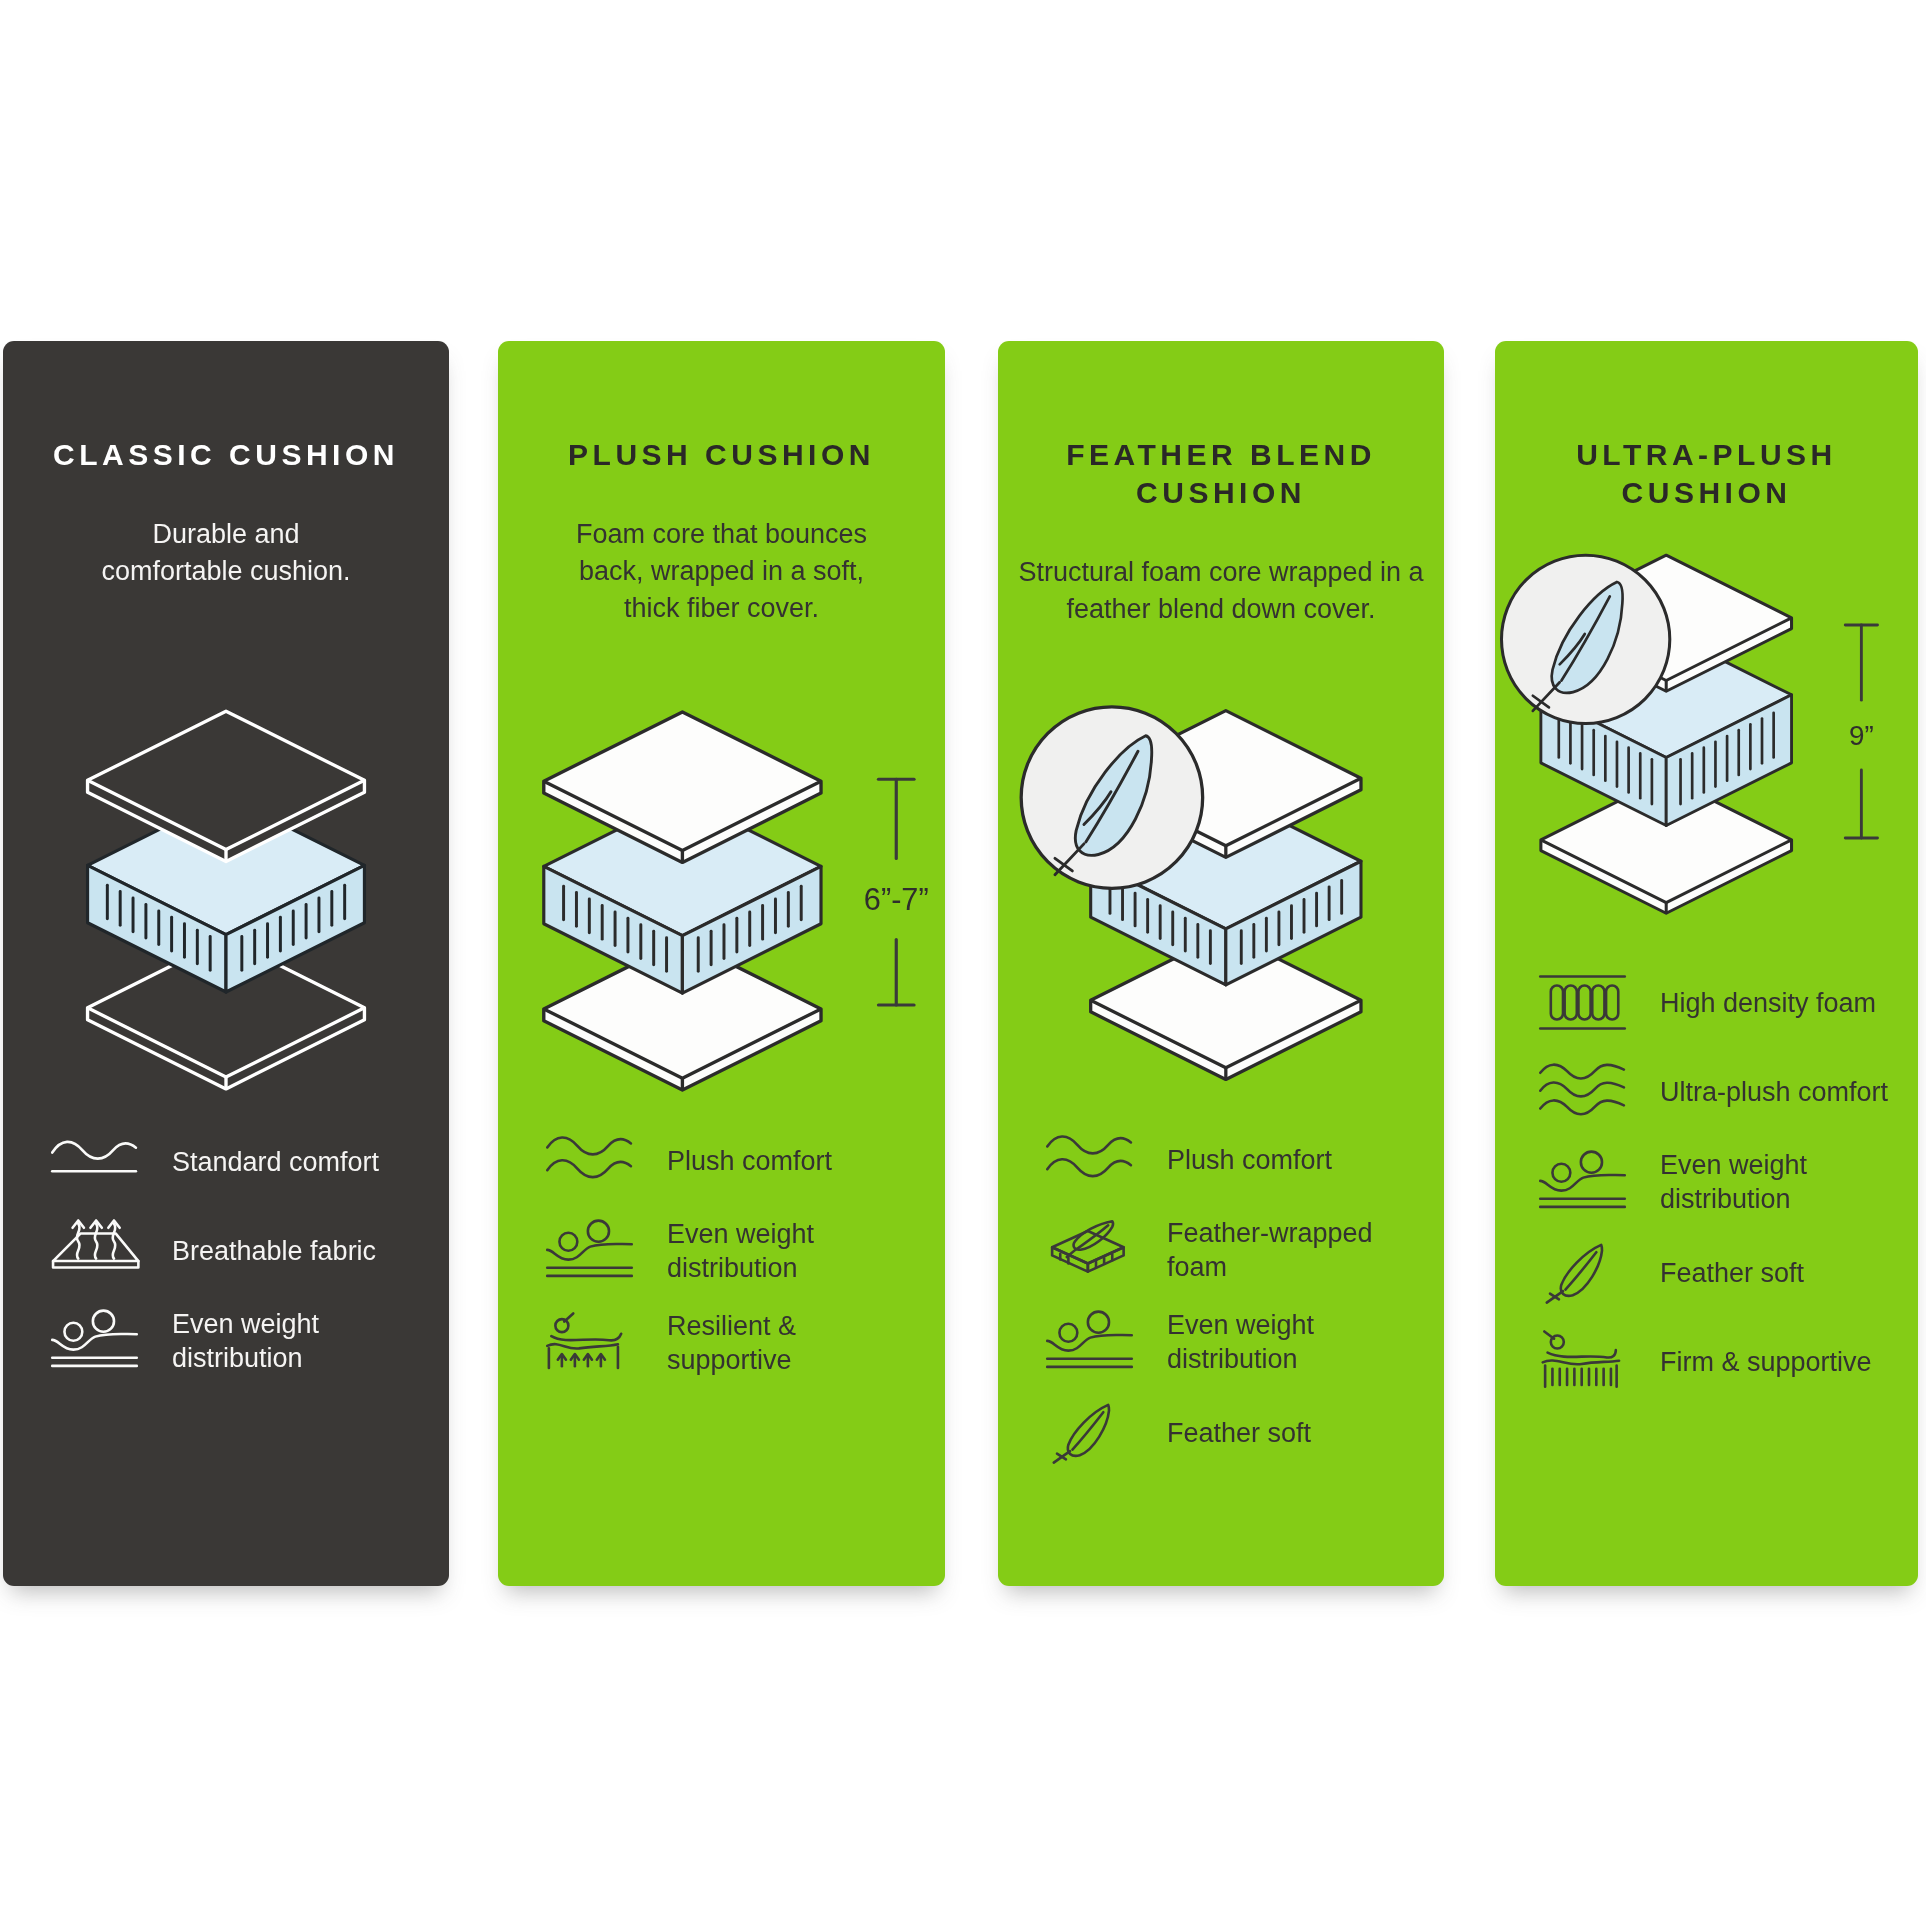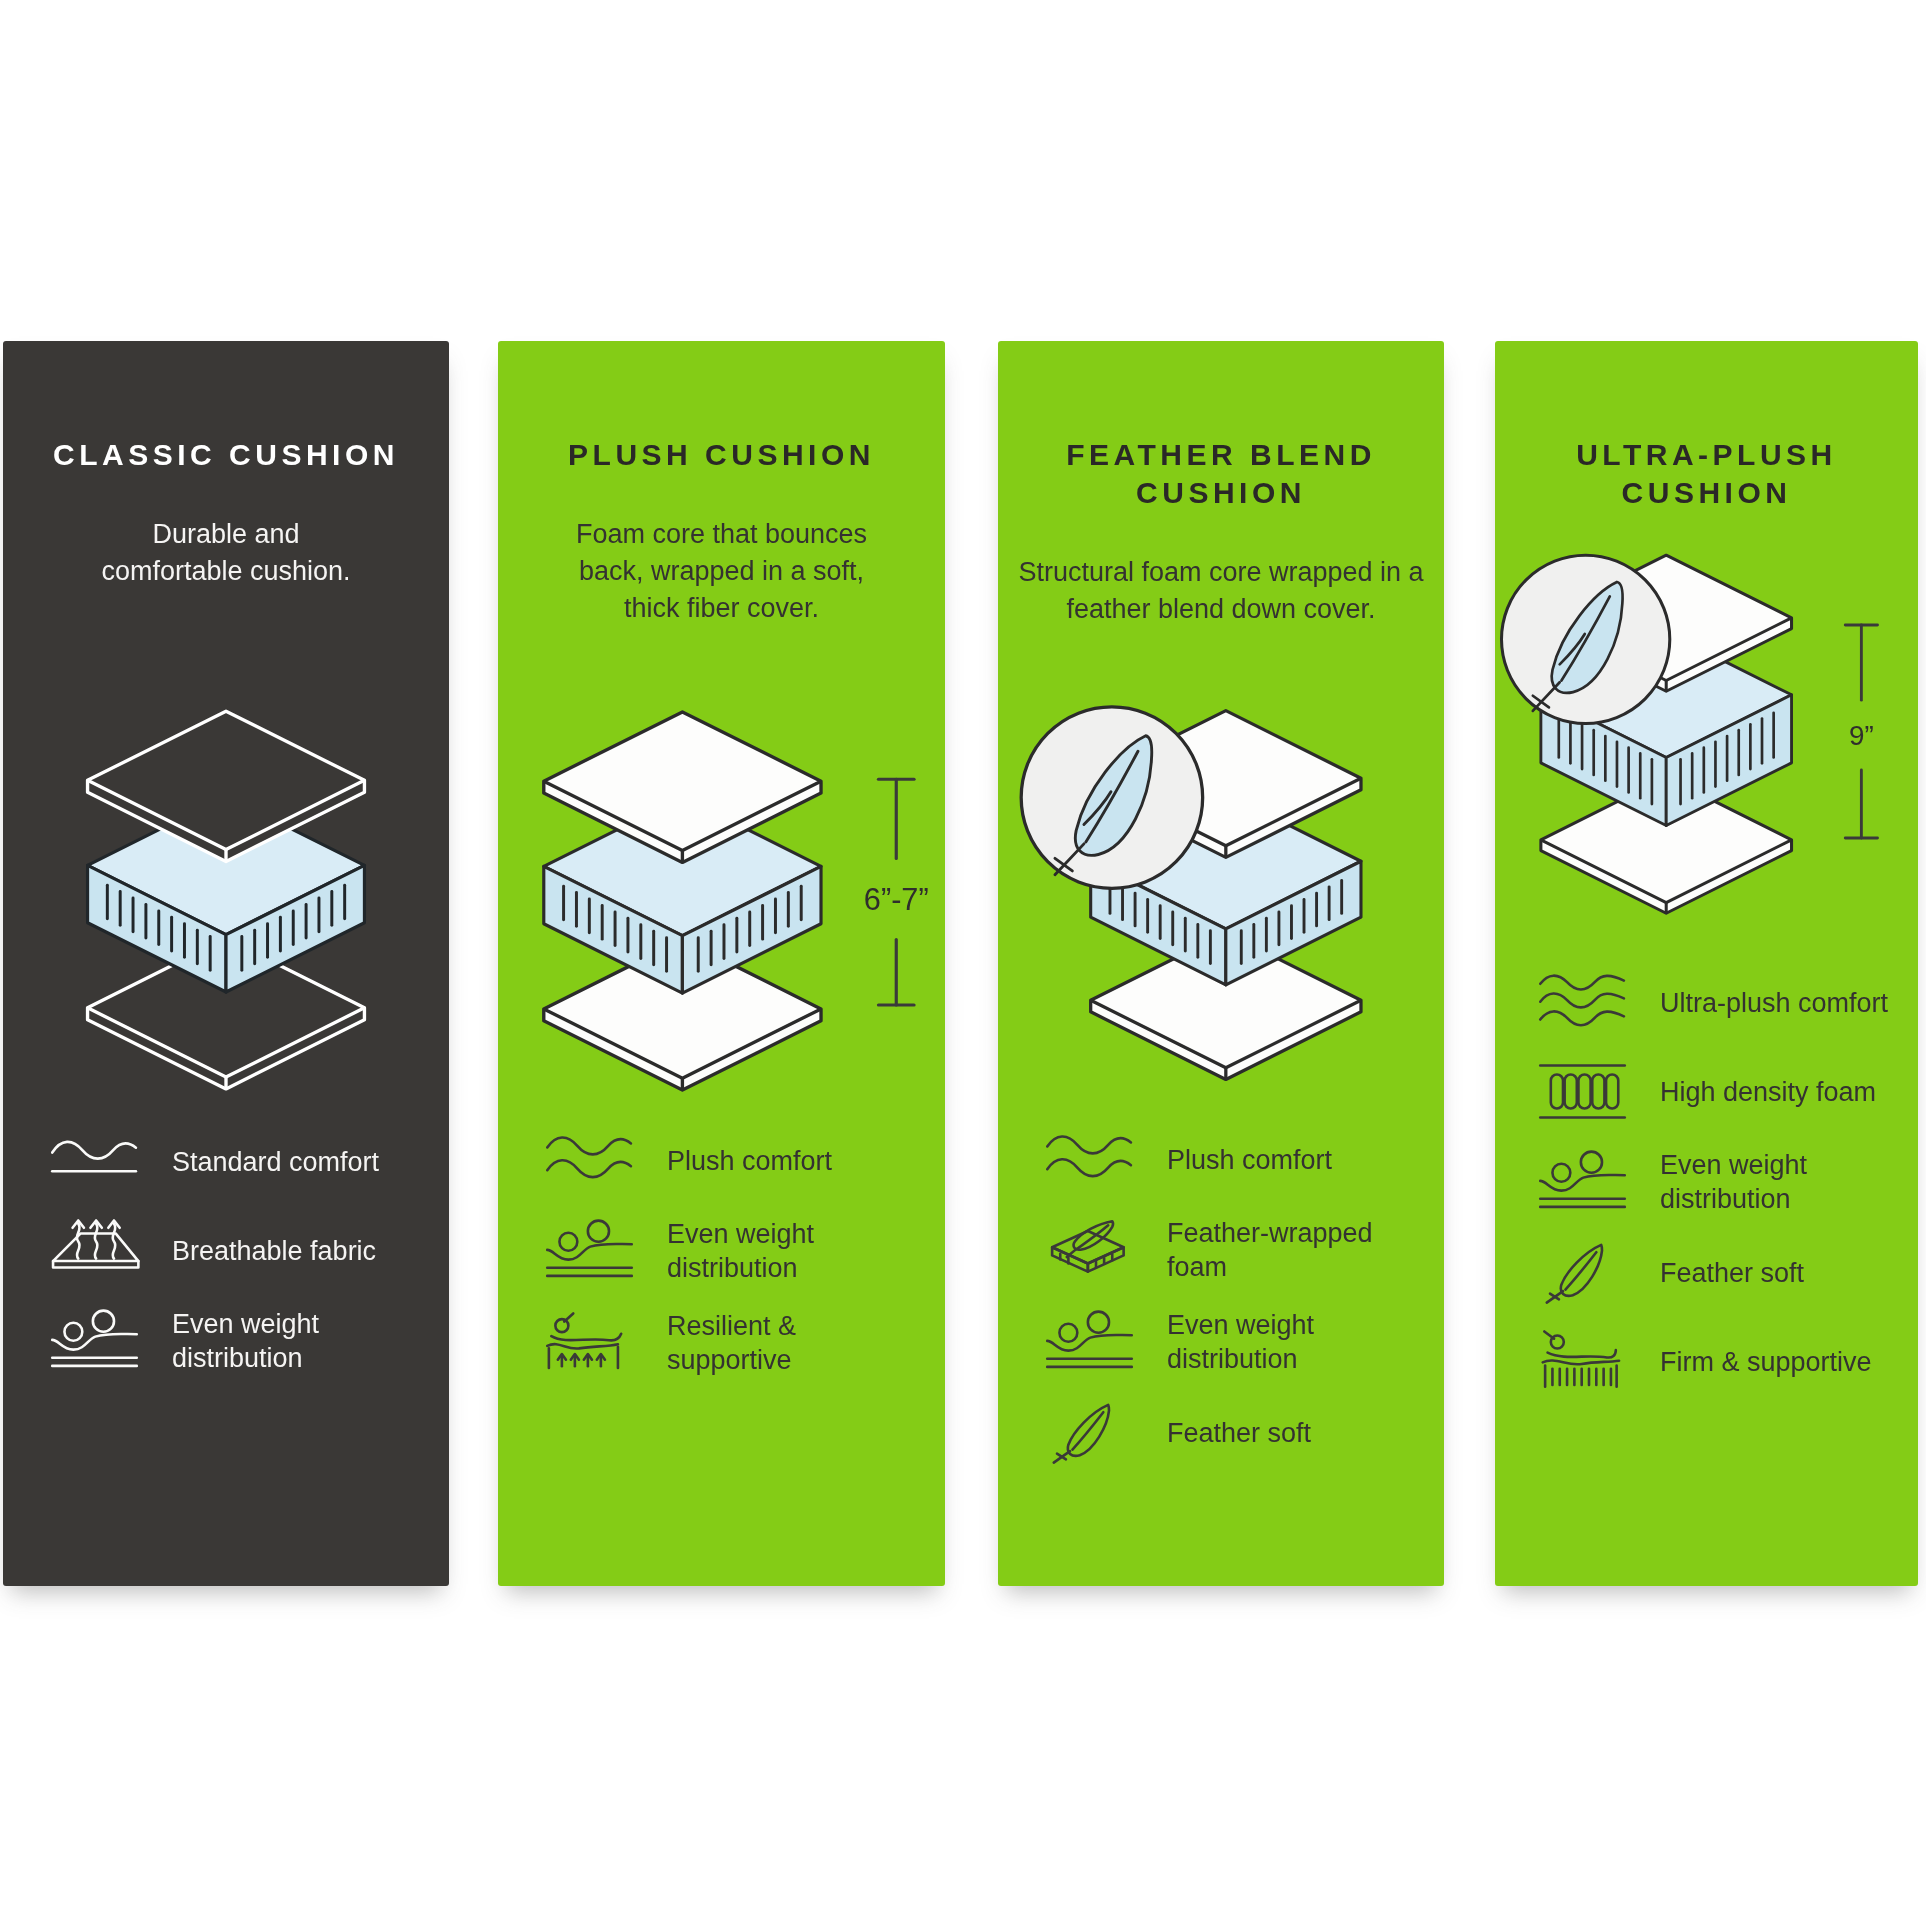--- a/index.html
+++ b/index.html
@@ -2,21 +2,21 @@
 <html><head>
 <meta charset="utf-8">
 <style>
   html,body{margin:0;padding:0;}
   body{
     width:1927px;height:1927px;background:#ffffff;position:relative;
     font-family:"Liberation Sans","DejaVu Sans",sans-serif;
     -webkit-font-smoothing:antialiased;
   }
   .panel{
-    position:absolute;top:341px;height:1245px;border-radius:3px;
+    position:absolute;top:341px;height:1245px;border-radius:11px;
     box-shadow:0 14px 22px -8px rgba(70,70,70,0.35);
     overflow:hidden;text-align:center;
   }
   .panel.dark{background:#3a3836;color:#ffffff;}
   .panel.light{background:#84cc16;color:#343231;}
   .p1{left:3px;width:446px;}
   .p2{left:498px;width:447px;}
   .p3{left:998px;width:446px;}
   .p4{left:1495px;width:423px;}
 
@@ -415,40 +415,40 @@
         <path d="M408,248 L408,324"></path>
           <path d="M390,324 L426,324"></path>
       </g>
       <text class="measure-text" x="408" y="220" text-anchor="middle" font-size="31" fill="#2f2e2d">9”</text>
     </svg>
   </div>
   <div class="features">
     <div class="frow">
       <span class="f-icon">
           <svg viewBox="0 0 120 80">
-            <path d="M8,17 C18,4 30,4 41,15 C52,27 64,27 75,15 C84,5 94,5 111,13"></path>
-            <path d="M8,39 C18,26 30,26 41,37 C52,49 64,49 75,37 C84,27 94,27 111,35"></path>
-            <path d="M8,61 C18,48 30,48 41,59 C52,71 64,71 75,59 C84,49 94,49 111,57"></path>
-          </svg>
-        </span>
-      <span class="f-label">Ultra-plush comfort</span>
-    </div>
-    <div class="frow">
-      <span class="f-icon">
-          <svg viewBox="0 0 120 80">
             <path d="M8,8 L112,8"></path>
             <path d="M8,72 L112,72"></path>
             <rect x="21" y="19" width="15" height="42" rx="7.5"></rect>
             <rect x="38" y="19" width="15" height="42" rx="7.5"></rect>
             <rect x="55" y="19" width="15" height="42" rx="7.5"></rect>
             <rect x="72" y="19" width="15" height="42" rx="7.5"></rect>
             <rect x="89" y="19" width="15" height="42" rx="7.5"></rect>
           </svg>
         </span>
       <span class="f-label">High density foam</span>
+    </div>
+    <div class="frow">
+      <span class="f-icon">
+          <svg viewBox="0 0 120 80">
+            <path d="M8,17 C18,4 30,4 41,15 C52,27 64,27 75,15 C84,5 94,5 111,13"></path>
+            <path d="M8,39 C18,26 30,26 41,37 C52,49 64,49 75,37 C84,27 94,27 111,35"></path>
+            <path d="M8,61 C18,48 30,48 41,59 C52,71 64,71 75,59 C84,49 94,49 111,57"></path>
+          </svg>
+        </span>
+      <span class="f-label">Ultra-plush comfort</span>
     </div>
     <div class="frow">
       <span class="f-icon">
           <svg viewBox="0 0 120 80">
             <circle cx="34" cy="28" r="11"></circle>
             <circle cx="71" cy="15" r="13"></circle>
             <path d="M8,38 C16,38 20,50 34,50 C48,50 52,37 61,34 C77,29 95,31 112,31"></path>
             <path d="M8,60 L112,60"></path>
             <path d="M8,70 L112,70"></path>
           </svg>

